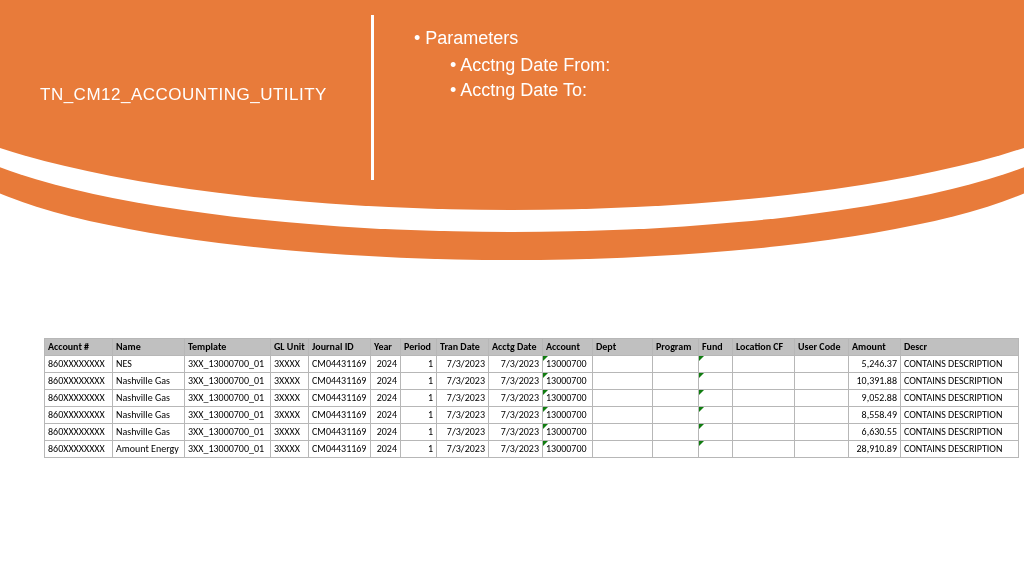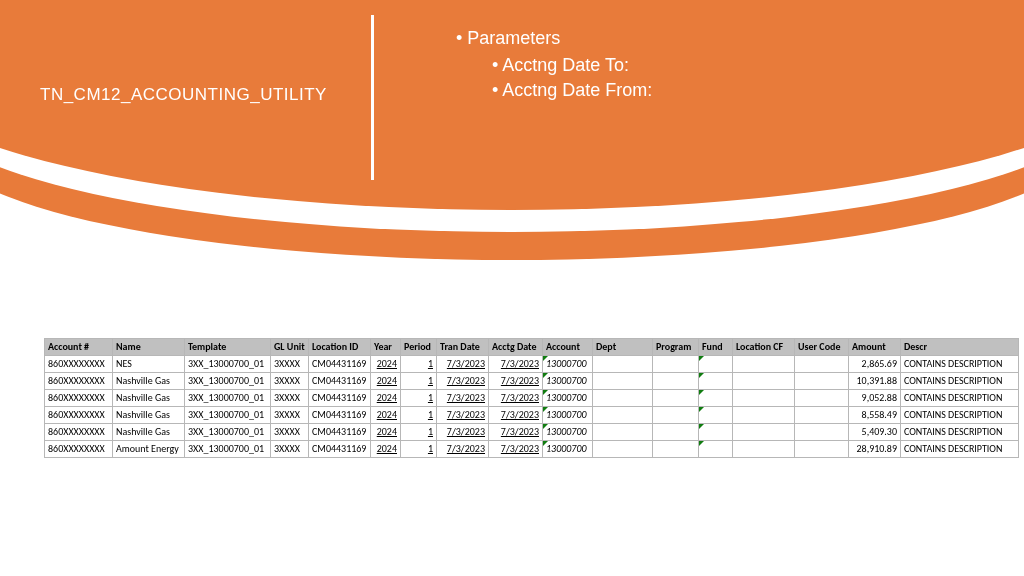--- a/index.html
+++ b/index.html
@@ -31,21 +31,21 @@
     position: absolute; left: 0; top: 0; width: 1024px; height: 190px;
     display: flex; align-items: stretch; color: #fff;
   }
   .title-box {
     flex: 0 0 355px; display: flex; align-items: center; justify-content: flex-end;
     padding-right: 44px; padding-left: 40px; text-align: center;
   }
   .title-text { font-size: 17px; letter-spacing: 0.5px; font-weight: 400; color: #ffffff; }
   .divider { flex: 0 0 3px; background: #fff; margin-top: 15px; margin-bottom: 10px; }
   .params {
-    flex: 1 1 auto; padding: 28px 0 0 40px; font-size: 18px; font-weight: 400; margin-left: 42px;
+    flex: 1 1 auto; padding: 28px 0 0 40px; font-size: 18px; font-weight: 400;
   }
   .params ul { list-style: none; }
   .params li.top::before { content: "• "; color: #fff; }
   .params ul.sub { margin-left: 36px; margin-top: 6px; }
   .params ul.sub li { margin-bottom: 4px; }
   .params ul.sub li::before { content: "• "; color: #fff; }
 
   
   .table-wrap {
     position: absolute; left: 44px; top: 338px; width: 938px;
@@ -55,29 +55,29 @@
   th, td {
     border: 1px solid #b7b7b7; font-size: 10px; line-height: 14px;
     padding: 1px 3px; white-space: nowrap; overflow: hidden; text-overflow: clip;
     vertical-align: middle; height: 16px;
   }
   th {
     background: #c0c0c0; font-weight: 700; text-align: left; color: #000;
   }
   td { background: #fff; color: #000; }
   td.num { text-align: right; }
-  td.ctr { text-align: right; text-decoration: underline; }
+  td.ctr { text-align: right; }
   td.fund { text-align: right; position: relative; padding-left: 46px; }
 
   
   td.fund::before {
     content: ""; position: absolute; left: 0; top: 0;
     border-top: 5px solid #107c10; border-right: 5px solid transparent;
   }
-  td.acct2 { position: relative; text-align: left; font-style: italic; }
+  td.acct2 { position: relative; text-align: left; }
   td.acct2::before {
     content: ""; position: absolute; left: 0; top: 0;
     border-top: 5px solid #107c10; border-right: 5px solid transparent;
   }
 
   
   col.c-acct   { width: 68px; }
   col.c-name   { width: 72px; }
   col.c-tmpl   { width: 86px; }
   col.c-glu    { width: 38px; }
@@ -106,22 +106,22 @@
 
   <div class="header-content">
     <div class="title-box">
       <span class="title-text">TN_CM12_ACCOUNTING_UTILITY</span>
     </div>
     <div class="divider"></div>
     <div class="params">
       <ul>
         <li class="top"><span>Parameters</span>
           <ul class="sub">
+            <li><span>Acctng Date From:</span></li>
             <li><span>Acctng Date To:</span></li>
-            <li><span>Acctng Date From:</span></li>
           </ul>
         </li>
       </ul>
     </div>
   </div>
 
   <div class="table-wrap">
     <table>
       <colgroup>
         <col class="c-acct">
@@ -141,21 +141,21 @@
           <col class="c-uc">
           <col class="c-amt">
           <col class="c-descr">
       </colgroup>
       <thead>
         <tr>
           <th>Account #</th>
           <th>Name</th>
           <th>Template</th>
           <th>GL Unit</th>
-          <th>Location ID</th>
+          <th>Journal ID</th>
           <th>Year</th>
           <th>Period</th>
           <th>Tran Date</th>
           <th>Acctg Date</th>
           <th>Account</th>
           <th>Dept</th>
           <th>Program</th>
           <th>Fund</th>
           <th>Location CF</th>
           <th>User Code</th>
@@ -173,21 +173,21 @@
             <td class="ctr">2024</td>
             <td class="ctr">1</td>
             <td class="ctr">7/3/2023</td>
             <td class="ctr">7/3/2023</td>
             <td class="acct2">13000700</td>
             <td></td>
             <td></td>
             <td class="fund">84000</td>
             <td></td>
             <td></td>
-            <td class="num">2,865.69</td>
+            <td class="num">5,246.37</td>
             <td>CONTAINS DESCRIPTION</td>
           </tr>
           <tr>
             <td>860XXXXXXXX</td>
             <td>Nashville Gas</td>
             <td>3XX_13000700_01</td>
             <td>3XXXX</td>
             <td>CM04431169</td>
             <td class="ctr">2024</td>
             <td class="ctr">1</td>
@@ -249,21 +249,21 @@
             <td class="ctr">2024</td>
             <td class="ctr">1</td>
             <td class="ctr">7/3/2023</td>
             <td class="ctr">7/3/2023</td>
             <td class="acct2">13000700</td>
             <td></td>
             <td></td>
             <td class="fund">84000</td>
             <td></td>
             <td></td>
-            <td class="num">5,409.30</td>
+            <td class="num">6,630.55</td>
             <td>CONTAINS DESCRIPTION</td>
           </tr>
           <tr>
             <td>860XXXXXXXX</td>
             <td>Amount Energy</td>
             <td>3XX_13000700_01</td>
             <td>3XXXX</td>
             <td>CM04431169</td>
             <td class="ctr">2024</td>
             <td class="ctr">1</td>

